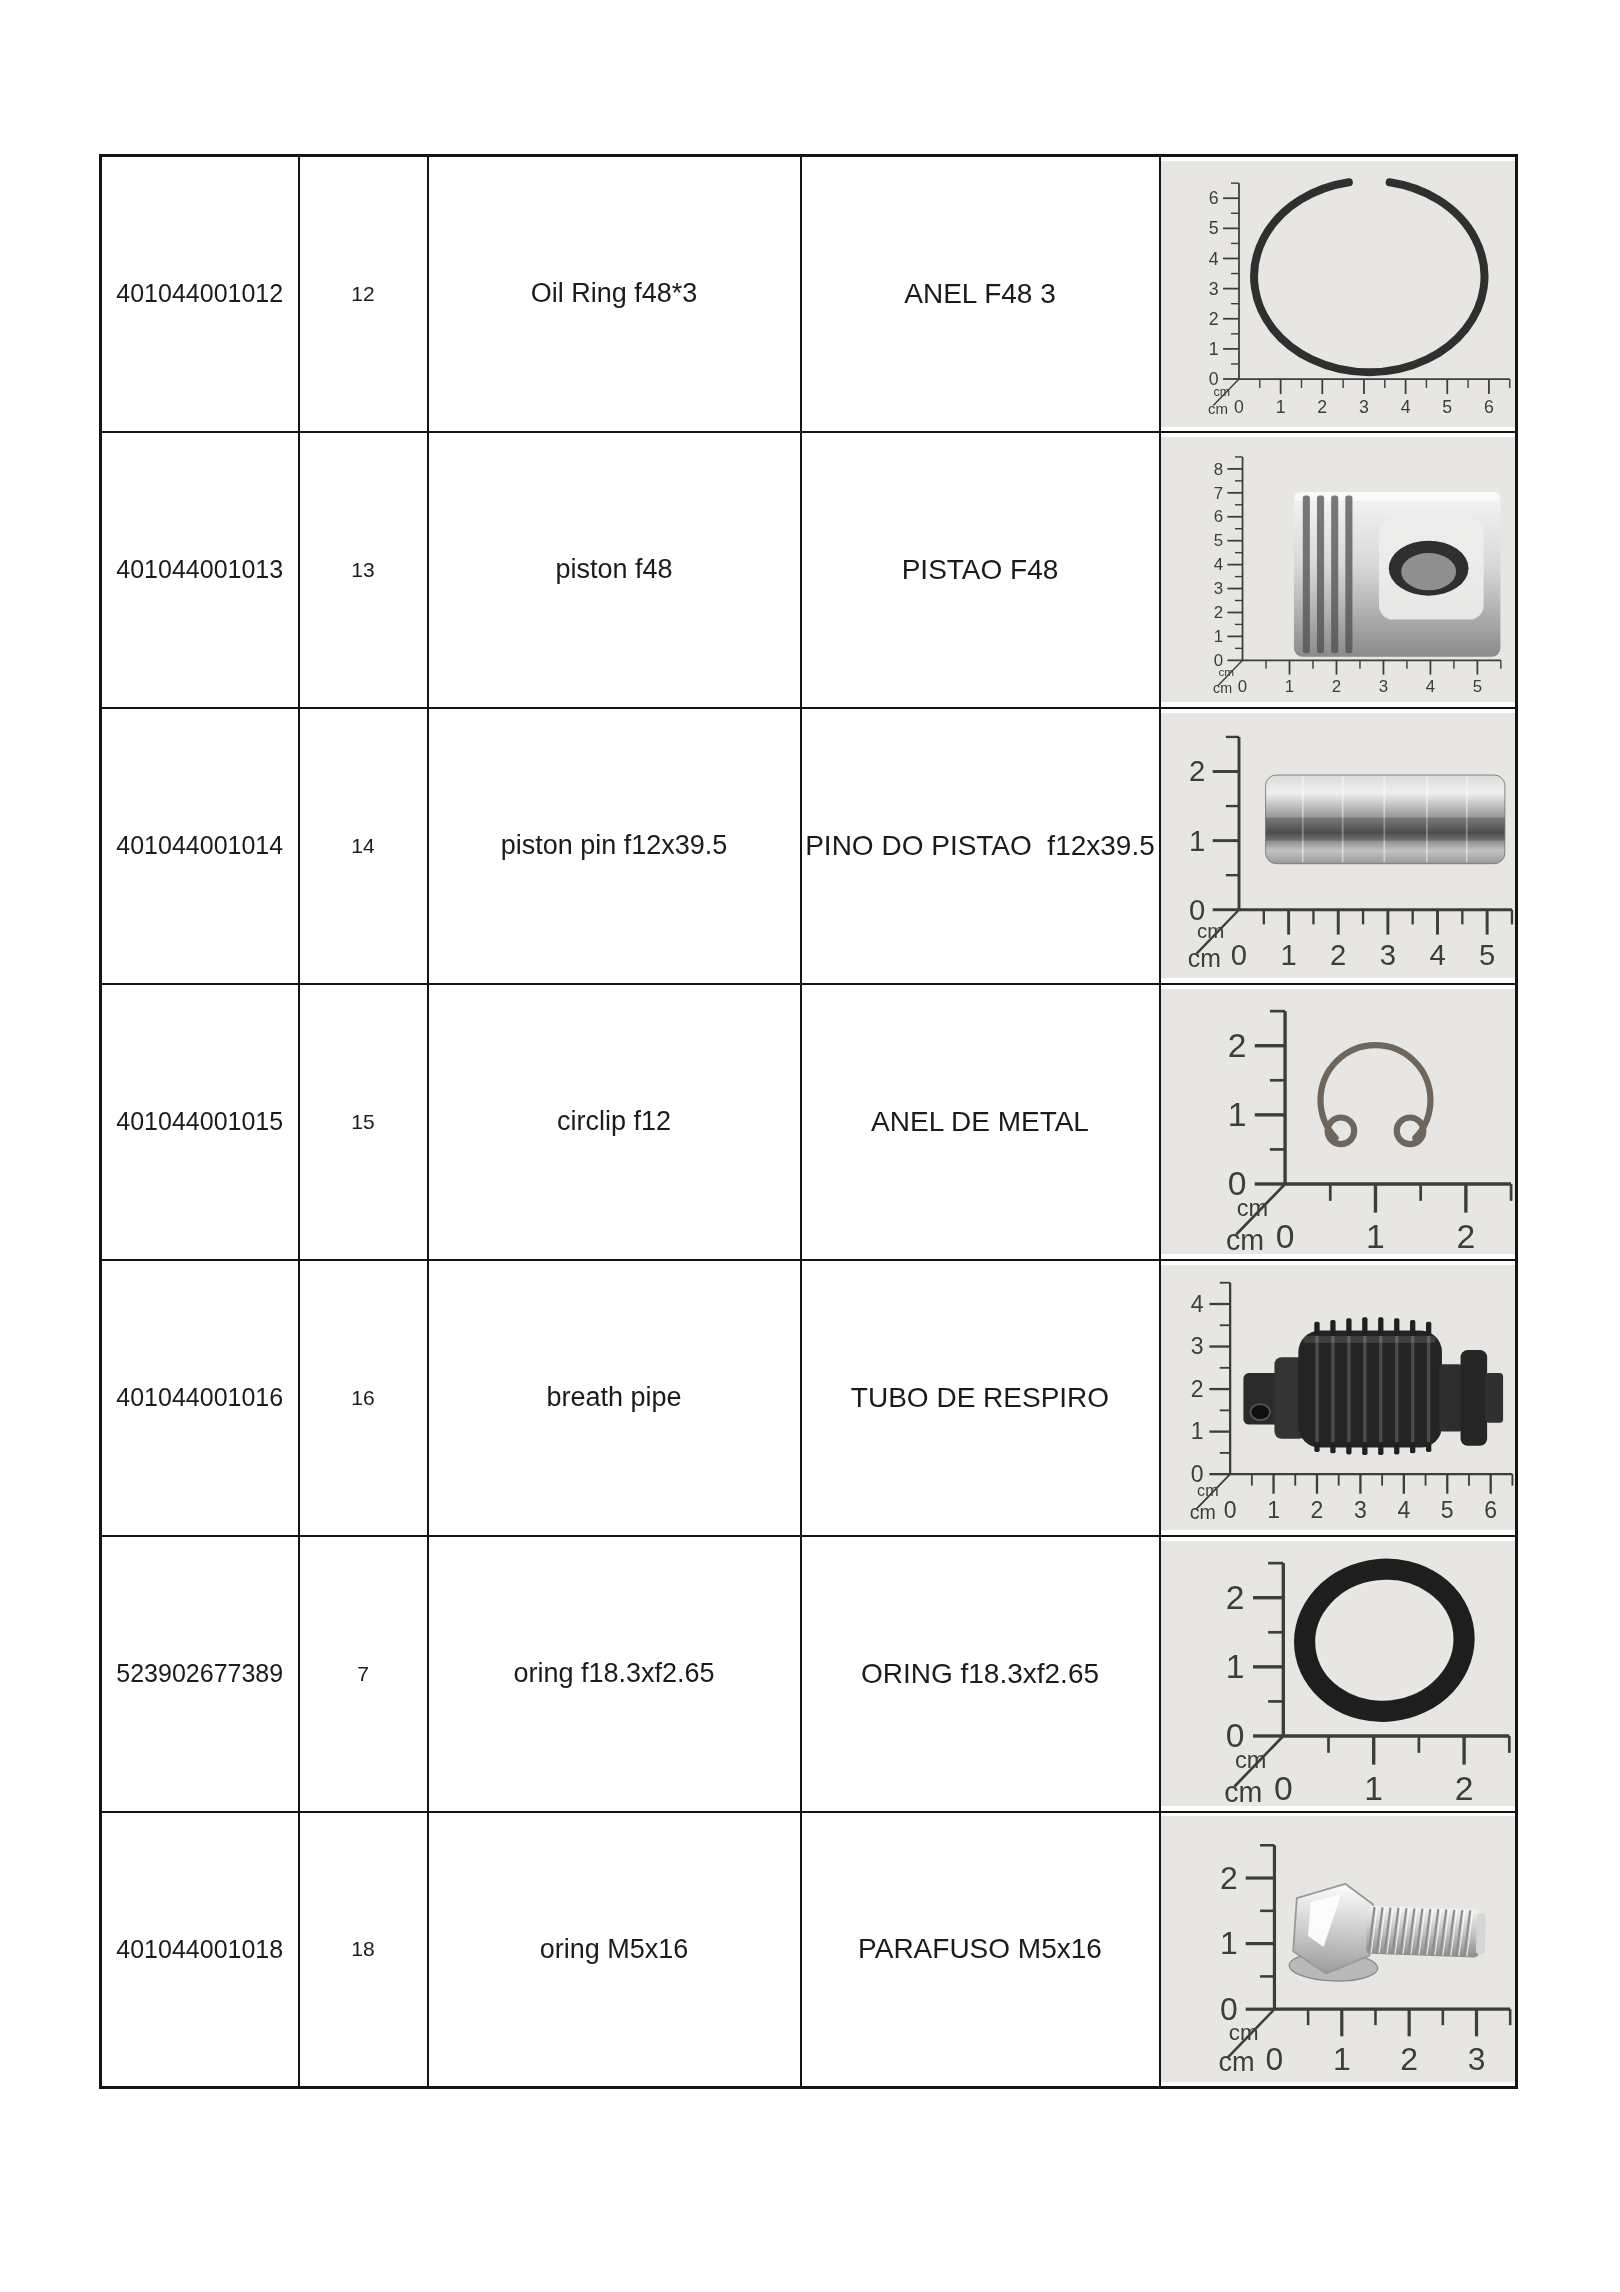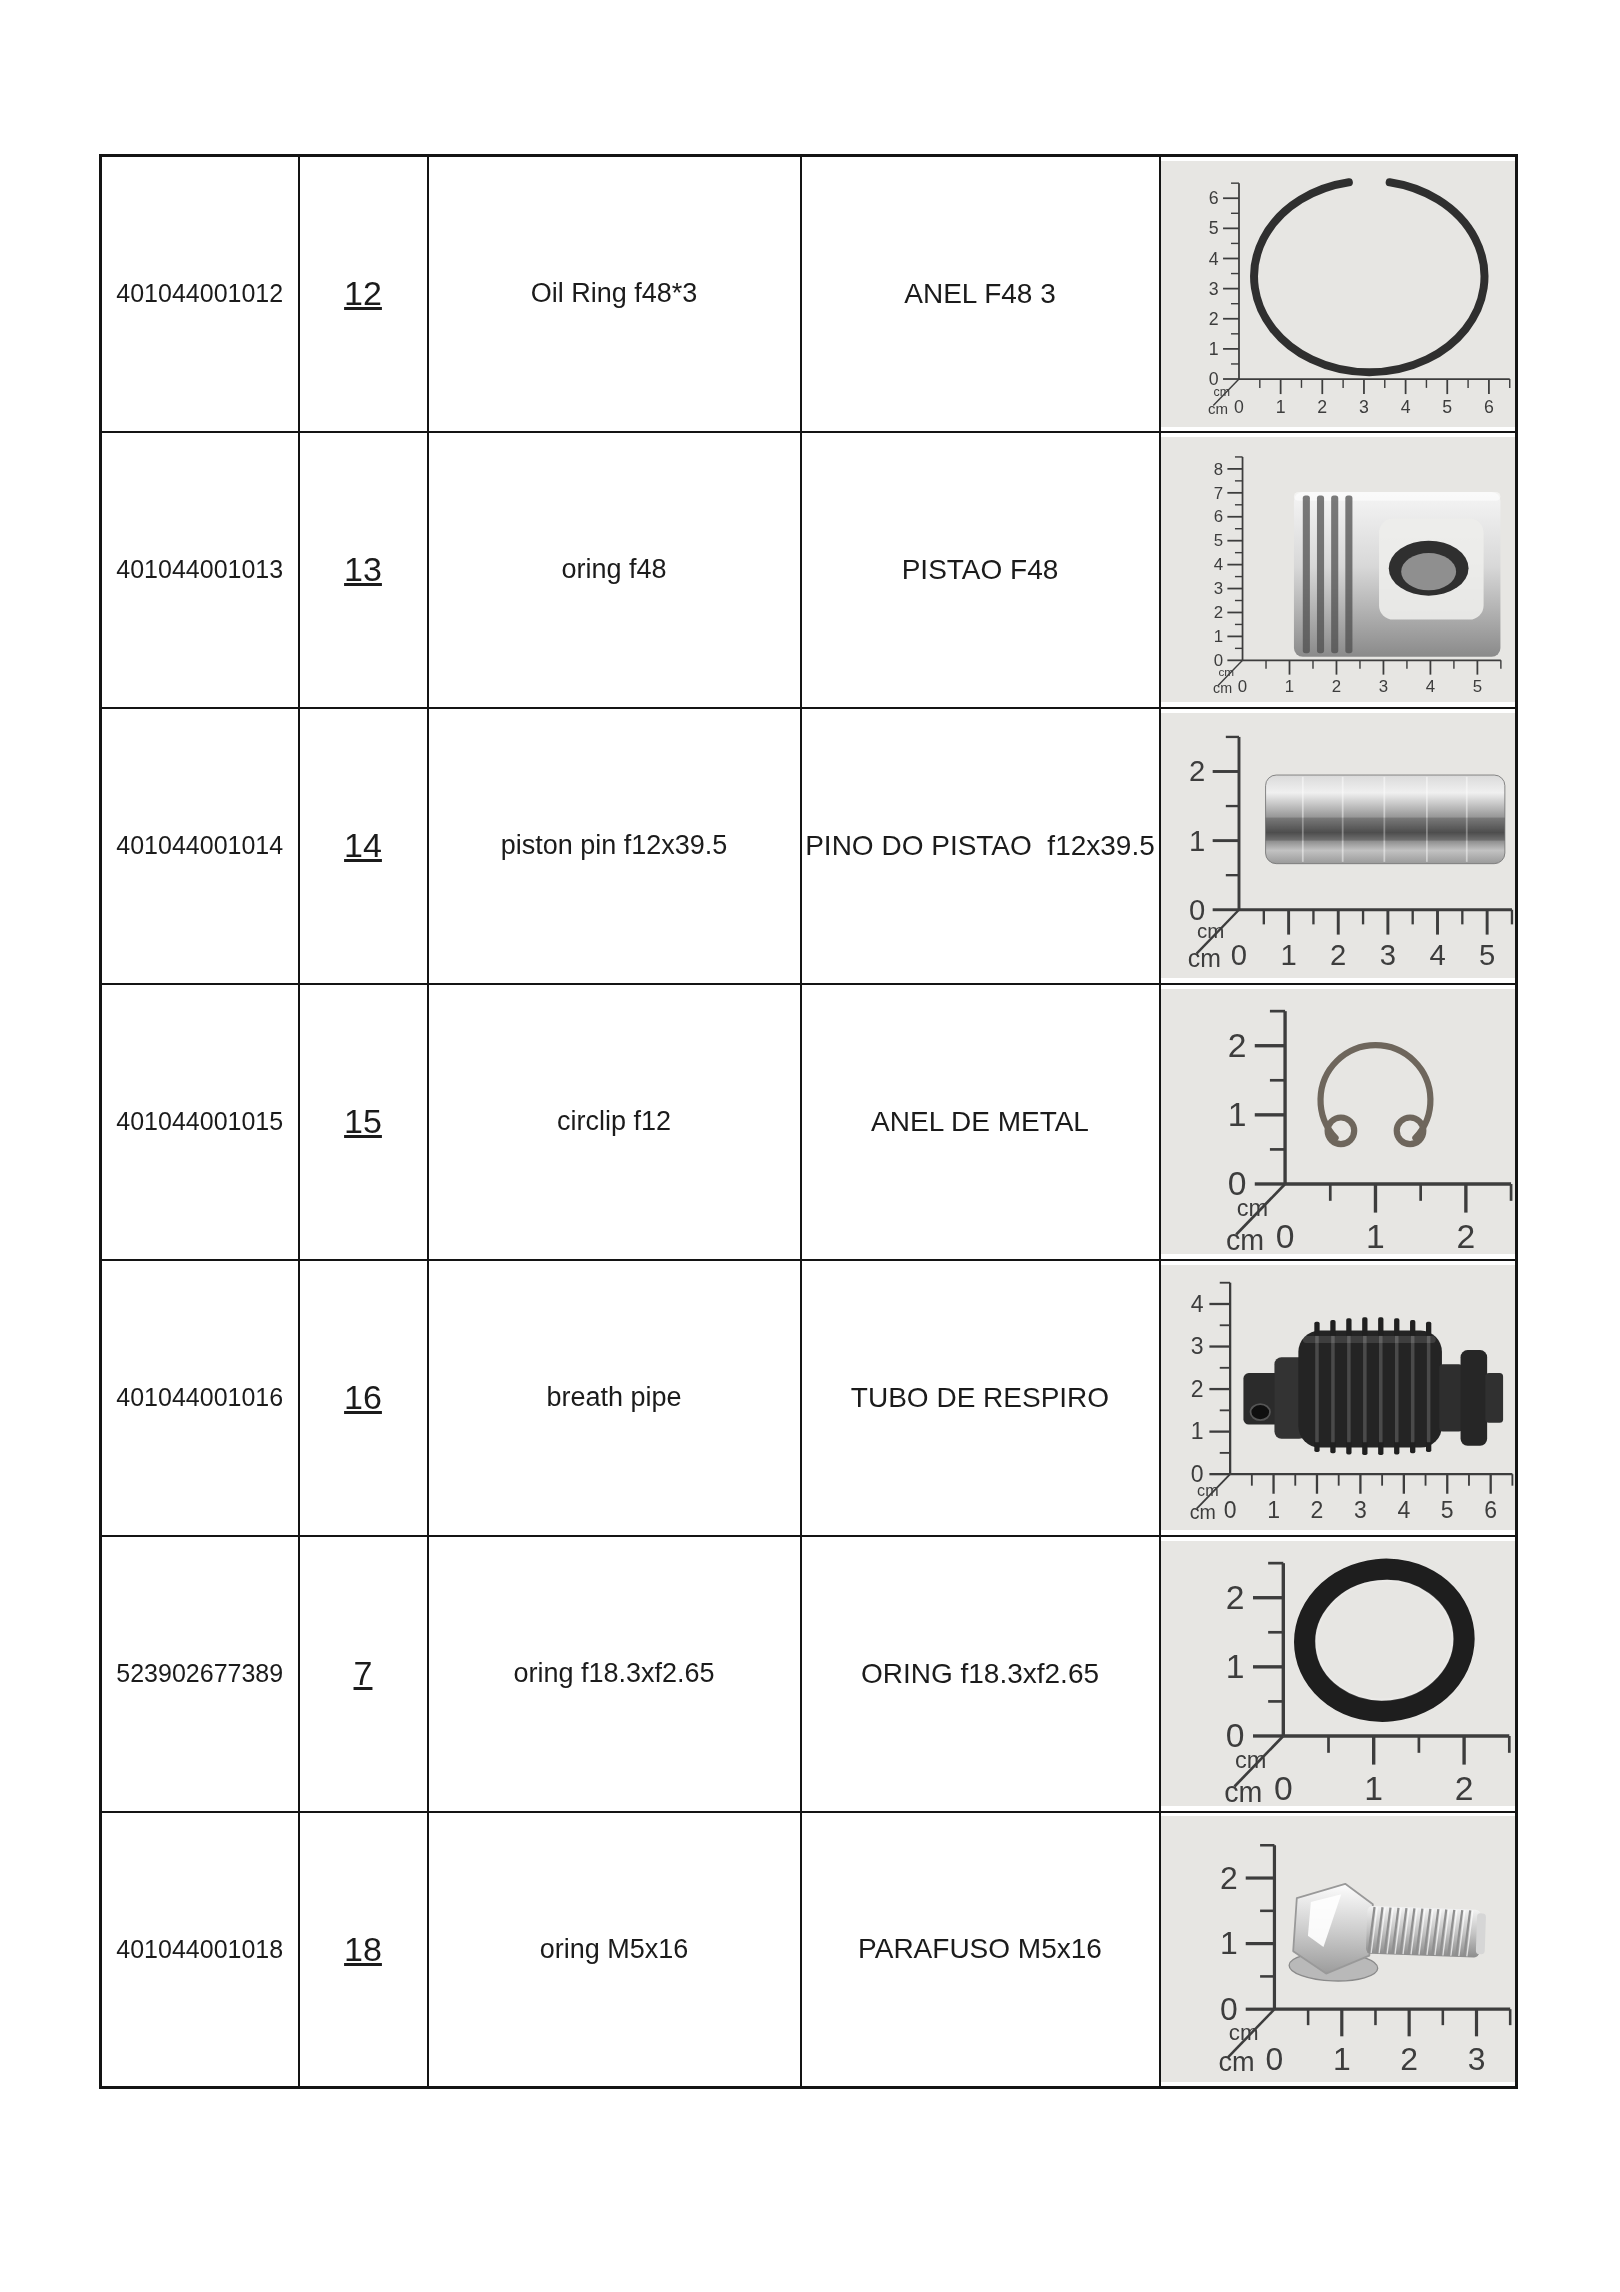--- a/index.html
+++ b/index.html
@@ -5,21 +5,21 @@
   html,body{margin:0;padding:0;background:#ffffff;}
   .page{position:relative;width:1620px;height:2293px;background:#ffffff;overflow:hidden;
         font-family:"Liberation Sans",sans-serif;color:#1b1b1b;}
   table.parts{position:absolute;left:99px;top:154px;width:1417px;
         border-collapse:collapse;table-layout:fixed;}
   table.parts td{border:2.7px solid #141414;padding:0;vertical-align:middle;text-align:center;
         overflow:hidden;}
   table.parts{border:3.6px solid #141414;}
   tr.part-row{height:276px;}
   .c-num{font-size:25px;}
-  .c-idx{font-size:34px;text-decoration:underline;}
+  .c-idx{font-size:21px;}
   .c-en{font-size:27px;}
   .c-pt{font-size:28px;white-space:pre-wrap;}
   .photo-cell{padding:6.3px;}
   .photo{width:100%;height:100%;background:#e7e6e3;}
   .photo svg{display:block;width:100%;height:100%;}
   svg text{font-family:"Liberation Sans",sans-serif;}
 </style>
 </head>
 <body>
 
@@ -95,21 +95,21 @@
                   <text x="75.6" y="285" font-size="17" text-anchor="end" fill="#3d3d3d">cm</text>
                 </g>
               </svg>
             </div>
     </td>
   </tr>
 
   <tr class="part-row">
     <td class="c-num">401044001013</td>
     <td class="c-idx">13</td>
-    <td class="c-en">oring f48</td>
+    <td class="c-en">piston f48</td>
     <td class="c-pt">PISTAO F48</td>
     <td class="photo-cell">
       <div class="photo">
               <svg viewBox="0 0 400 300" preserveAspectRatio="none">
                 <defs>
                   <linearGradient id="pm1" x1="0" y1="0" x2="0" y2="1">
                     <stop offset="0" stop-color="#f5f5f5"></stop>
                     <stop offset="0.45" stop-color="#d8d8d8"></stop>
                     <stop offset="0.7" stop-color="#b5b5b5"></stop>
                     <stop offset="1" stop-color="#8a8a8a"></stop>

